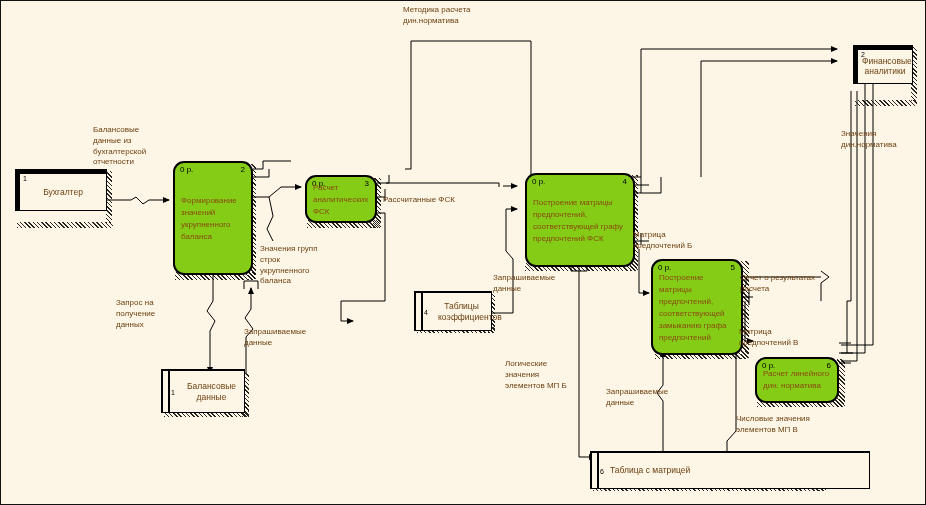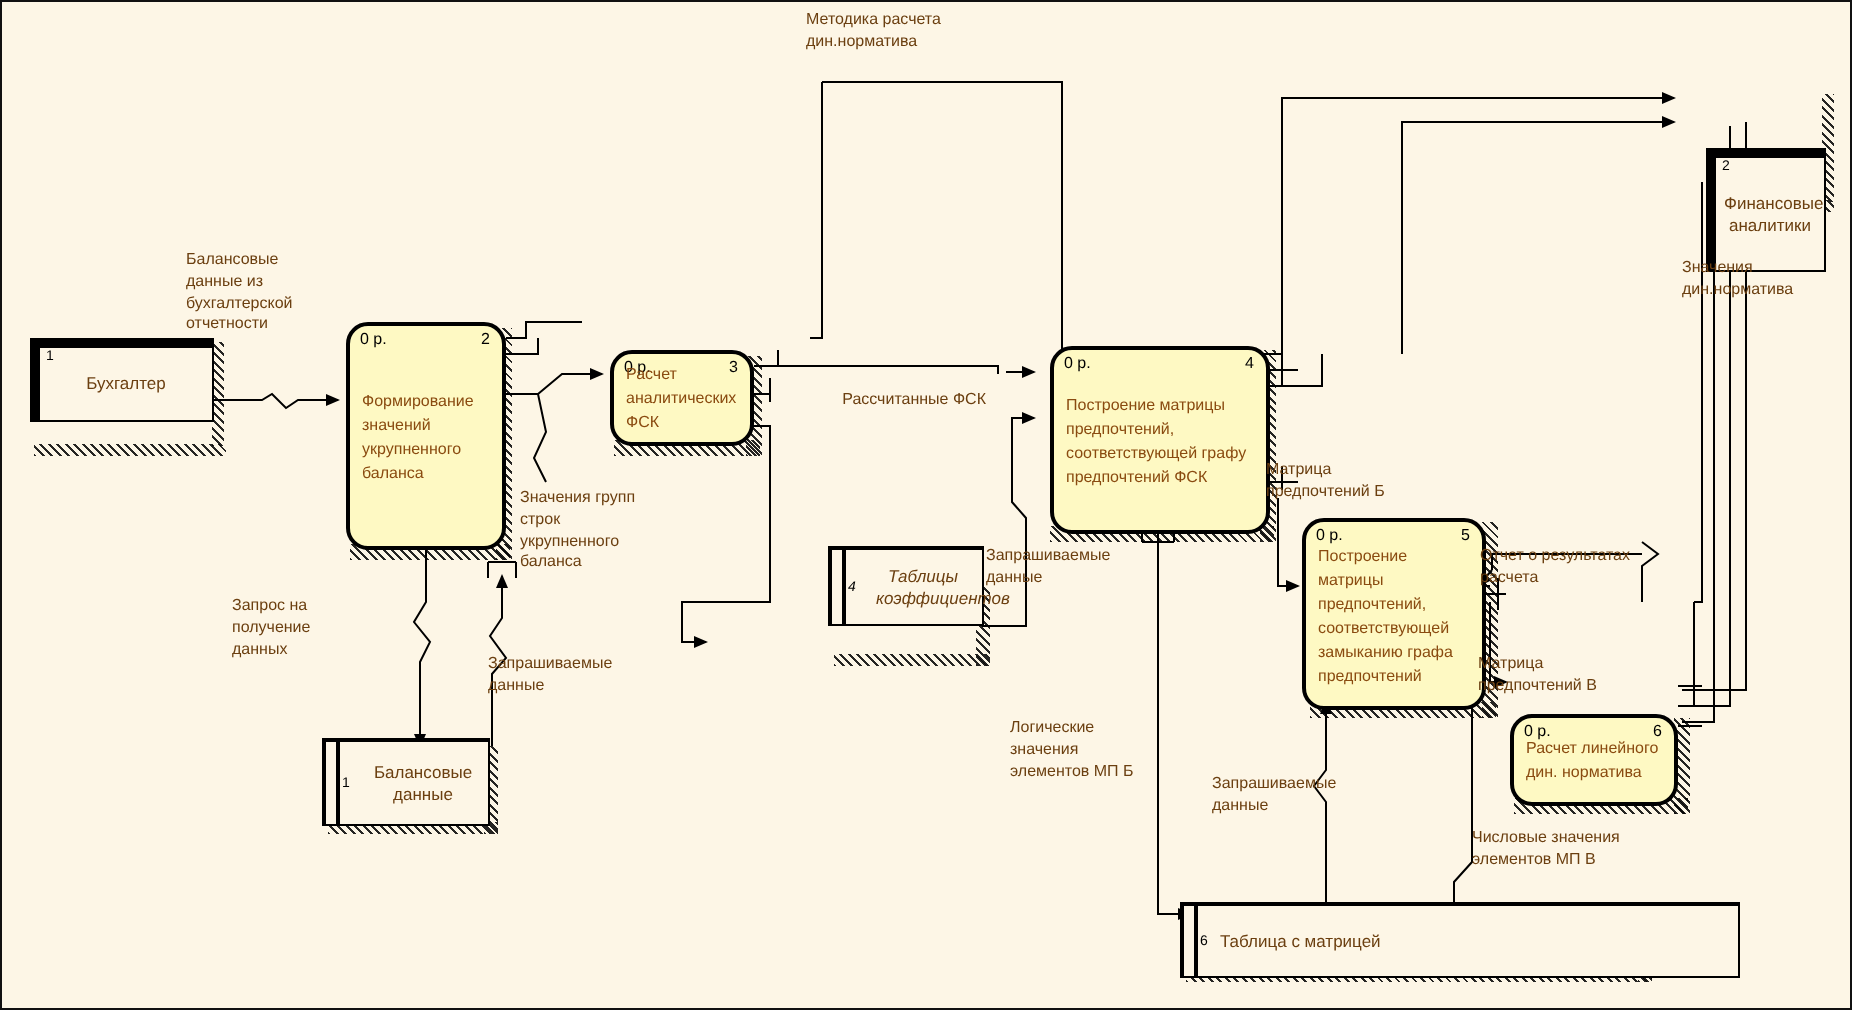--- a/index.html
+++ b/index.html
@@ -27,21 +27,21 @@
   }
   .entity .etext{
     position:absolute;left:0;right:0;top:50%;transform:translateY(-50%);
     text-align:center;font-size:8.5px;color:#6b3f10;line-height:1.25;
     padding:0 4px;
   }
 
   
   .proc{
     border:2px solid #000;border-radius:11px;
-    background:#fef9c3;z-index:5;
+    background:#84cc16;z-index:5;
   }
   .proc .hdr-l{position:absolute;left:5px;top:2px;font-size:8px;color:#000;}
   .proc .hdr-r{position:absolute;right:6px;top:2px;font-size:8px;color:#000;}
   .proc .ptext{
     position:absolute;left:0;right:0;top:50%;transform:translateY(-48%);
     font-size:8px;color:#8a4b10;line-height:1.5;
     padding:0 6px;
   }
 
   
@@ -171,21 +171,21 @@
   <div class="shadow" style="left:487px;top:292px;width:7px;height:40px;"></div>
   <div class="shadow" style="left:416px;top:326px;width:78px;height:6px;"></div>
   <div class="shadow" style="left:818px;top:452px;width:7px;height:38px;"></div>
   <div class="shadow" style="left:592px;top:484px;width:233px;height:6px;"></div>
 
   <div class="node entity" style="left:14px;top:168px;width:92px;height:42px;">
     <span class="num">1</span>
     <span class="etext">Бухгалтер</span>
   </div>
 
-  <div class="node entity" style="left:852px;top:44px;width:60px;height:62px;margin-top:29px;">
+  <div class="node entity" style="left:852px;top:44px;width:60px;height:39px;">
     <span class="num">2</span>
     <span class="etext">Финансовые
 аналитики</span>
   </div>
 
   <div class="node proc" style="left:172px;top:160px;width:80px;height:114px;">
     <span class="hdr-l">0 р.</span>
     <span class="hdr-r">2</span>
     <span class="ptext">Формирование
 значений
@@ -231,21 +231,21 @@
 дин. норматива</span>
   </div>
 
   <div class="node store center" style="left:160px;top:368px;width:84px;height:44px;">
     <span class="sbar"></span>
     <span class="snum">1</span>
     <span class="stext">Балансовые
 данные</span>
   </div>
 
-  <div class="node store center" style="left:413px;top:272px;width:78px;height:40px;font-style:italic;">
+  <div class="node store center" style="left:413px;top:290px;width:78px;height:40px;">
     <span class="sbar"></span>
     <span class="snum">4</span>
     <span class="stext">Таблицы
 коэффициентов</span>
   </div>
 
   <div class="node store" style="left:589px;top:450px;width:280px;height:38px;">
     <span class="sbar"></span>
     <span class="snum">6</span>
     <span class="stext">Таблица с матрицей</span>
@@ -261,21 +261,21 @@
 дин.норматива</div>
   <div class="lbl" style="left:259px;top:243px;width:66px;">Значения групп
 строк
 укрупненного
 баланса</div>
   <div class="lbl" style="left:115px;top:297px;width:80px;">Запрос на
 получение
 данных</div>
   <div class="lbl" style="left:243px;top:326px;width:82px;">Запрашиваемые
 данные</div>
-  <div class="lbl" style="left:382px;top:194px;width:110px;text-align:right;">Рассчитанные ФСК</div>
+  <div class="lbl" style="left:382px;top:194px;width:110px;">Рассчитанные ФСК</div>
   <div class="lbl" style="left:492px;top:272px;width:84px;">Запрашиваемые
 данные</div>
   <div class="lbl" style="left:632px;top:229px;width:80px;">Матрица
 предпочтений Б</div>
   <div class="lbl" style="left:504px;top:358px;width:88px;">Логические
 значения
 элементов МП Б</div>
   <div class="lbl" style="left:605px;top:386px;width:86px;">Запрашиваемые
 данные</div>
   <div class="lbl" style="left:739px;top:272px;width:110px;">Отчет о результатах

